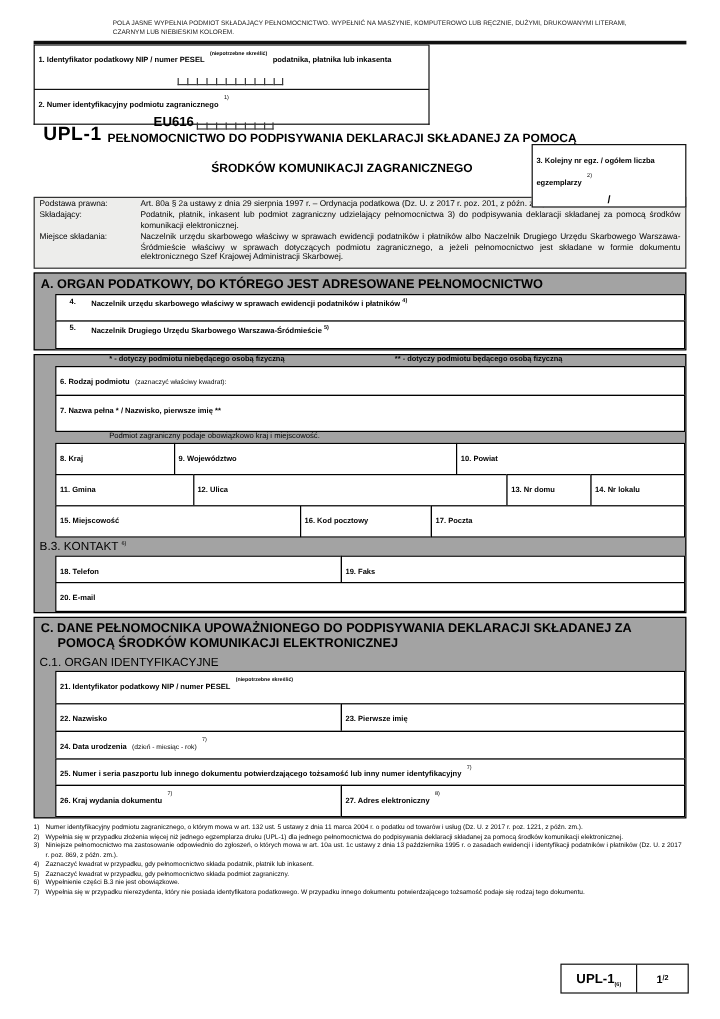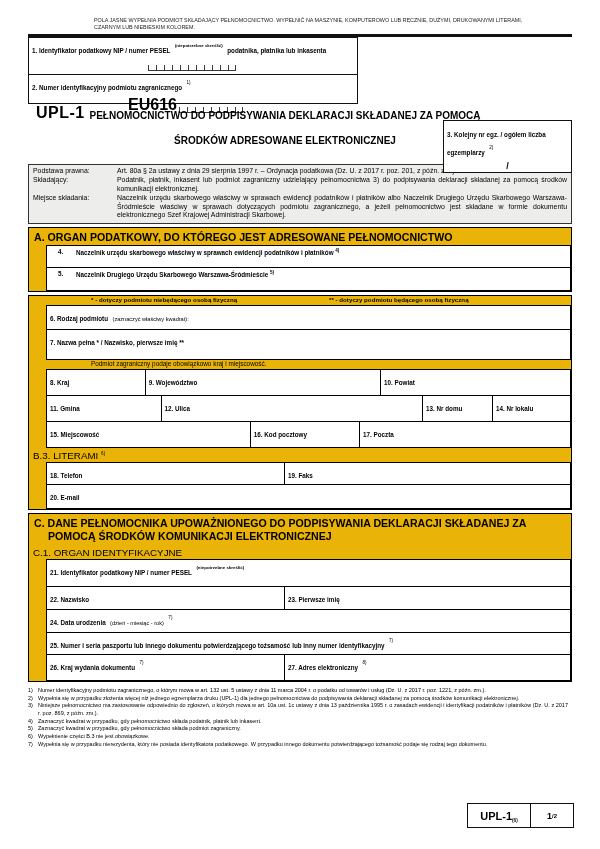--- a/index.html
+++ b/index.html
@@ -18,40 +18,40 @@
   .idbox2 { height:29px; }
   .flabel { font-size:6.3px; font-weight:bold; line-height:1.25; }
   .fsmall { font-size:5.6px; font-weight:normal; }
   .sup-small { font-size:4.4px; vertical-align:super; font-weight:bold; }
   .sup { font-size:4.6px; vertical-align:super; }
   .comb { display:flex; height:6px; }
   .comb i { display:block; width:8px; border-left:1px solid #3a3a3a; border-bottom:1px solid #3a3a3a; }
   .comb i:last-child { border-right:1px solid #3a3a3a; }
   .comb-c { width:90px; margin:8px auto 0; }
   .valline { display:flex; align-items:flex-end; margin:3px 0 0 96px; }
-  .bigval { font-size:16px; font-weight:bold; line-height:1; margin-right:2px; }
+  .bigval { font-size:11px; font-weight:bold; line-height:1; margin-right:2px; }
   .comb2 i { width:8px; }
 
   
   .band { position:relative; height:57px; }
   .upl-big { position:absolute; left:8px; top:0; font-size:16px; font-weight:bold; letter-spacing:.5px; }
   .title { position:absolute; left:0; right:30px; text-align:center; font-size:10px; font-weight:bold; }
   .t1 { top:6px; }
   .t2 { top:31px; }
   .box3 { position:absolute; right:0; top:16px; width:129px; min-height:37px; border:1.2px solid #111; background:#fff; padding:2px 3px 1px; }
   .box3 .slash { text-align:center; font-size:9px; font-weight:bold; margin-top:2px; }
 
   
   .legal { margin-top:3px; border:1px solid #333; background:#ededeb; padding:2px 4px 3px; }
   .lrow { display:flex; font-size:6.9px; line-height:1.3; }
   .lrow .ll { width:84px; flex:0 0 84px; }
   .lrow .lt { flex:1; text-align:justify; }
 
   
-  .sec { border:1.3px solid #000; background:#eab308; margin-top:3px; }
+  .sec { border:1.3px solid #000; background:#a3a3a3; margin-top:3px; }
   .sech { font-size:10.6px; font-weight:bold; padding:3px 5px 2px; }
   .hang { padding-left:19px; text-indent:-14px; line-height:1.2; }
   .subbar { font-size:9.8px; padding:2px 4px 1px; }
   .notes { display:flex; font-size:6.2px; font-weight:bold; padding:0 0 2px 62px; }
   .notes span:first-child { width:238px; }
   .subnote { font-size:6.4px; padding:0 0 2px 62px; }
   .findent { margin-left:17px; }
   .frow { display:flex; }
   .frow + .frow { margin-top:-1px; }
   .cell { background:#fff; border:1px solid #000; padding:1px 3px; min-height:20px; }
@@ -132,21 +132,21 @@
             <i></i>
             <i></i>
           </span>
       </div>
     </div>
   </div>
 
   <div class="band">
     <div class="upl-big">UPL-1</div>
     <div class="title t1">PEŁNOMOCNICTWO DO PODPISYWANIA DEKLARACJI SKŁADANEJ ZA POMOCĄ</div>
-    <div class="title t2">ŚRODKÓW ADRESOWANE ELEKTRONICZNEJ</div>
+    <div class="title t2">ŚRODKÓW KOMUNIKACJI ZAGRANICZNEGO</div>
     <div class="box3">
       <div>
         <span class="flabel">3. Kolejny nr egz. / ogółem liczba egzemplarzy</span>
         <span class="sup">2)</span>
       </div>
       <div class="slash">/</div>
     </div>
   </div>
 
   <div class="legal">
@@ -220,21 +220,21 @@
         <div class="cell cfill"><span class="flabel">14. Nr lokalu</span></div>
       </div>
       <div class="frow h27">
         <div class="cell c39"><span class="flabel">15. Miejscowość</span></div>
         <div class="cell c21"><span class="flabel">16. Kod pocztowy</span></div>
         <div class="cell cfill"><span class="flabel">17. Poczta</span></div>
       </div>
     </div>
 
     <div class="subbar">
-      <span>B.3. LITERAMI</span>
+      <span>B.3. KONTAKT</span>
       <span class="sup">6)</span>
     </div>
     <div class="findent">
       <div class="frow h23">
         <div class="cell c455"><span class="flabel">18. Telefon</span></div>
         <div class="cell cfill"><span class="flabel">19. Faks</span></div>
       </div>
       <div class="frow h25">
         <div class="cell w100"><span class="flabel">20. E-mail</span></div>
       </div>

